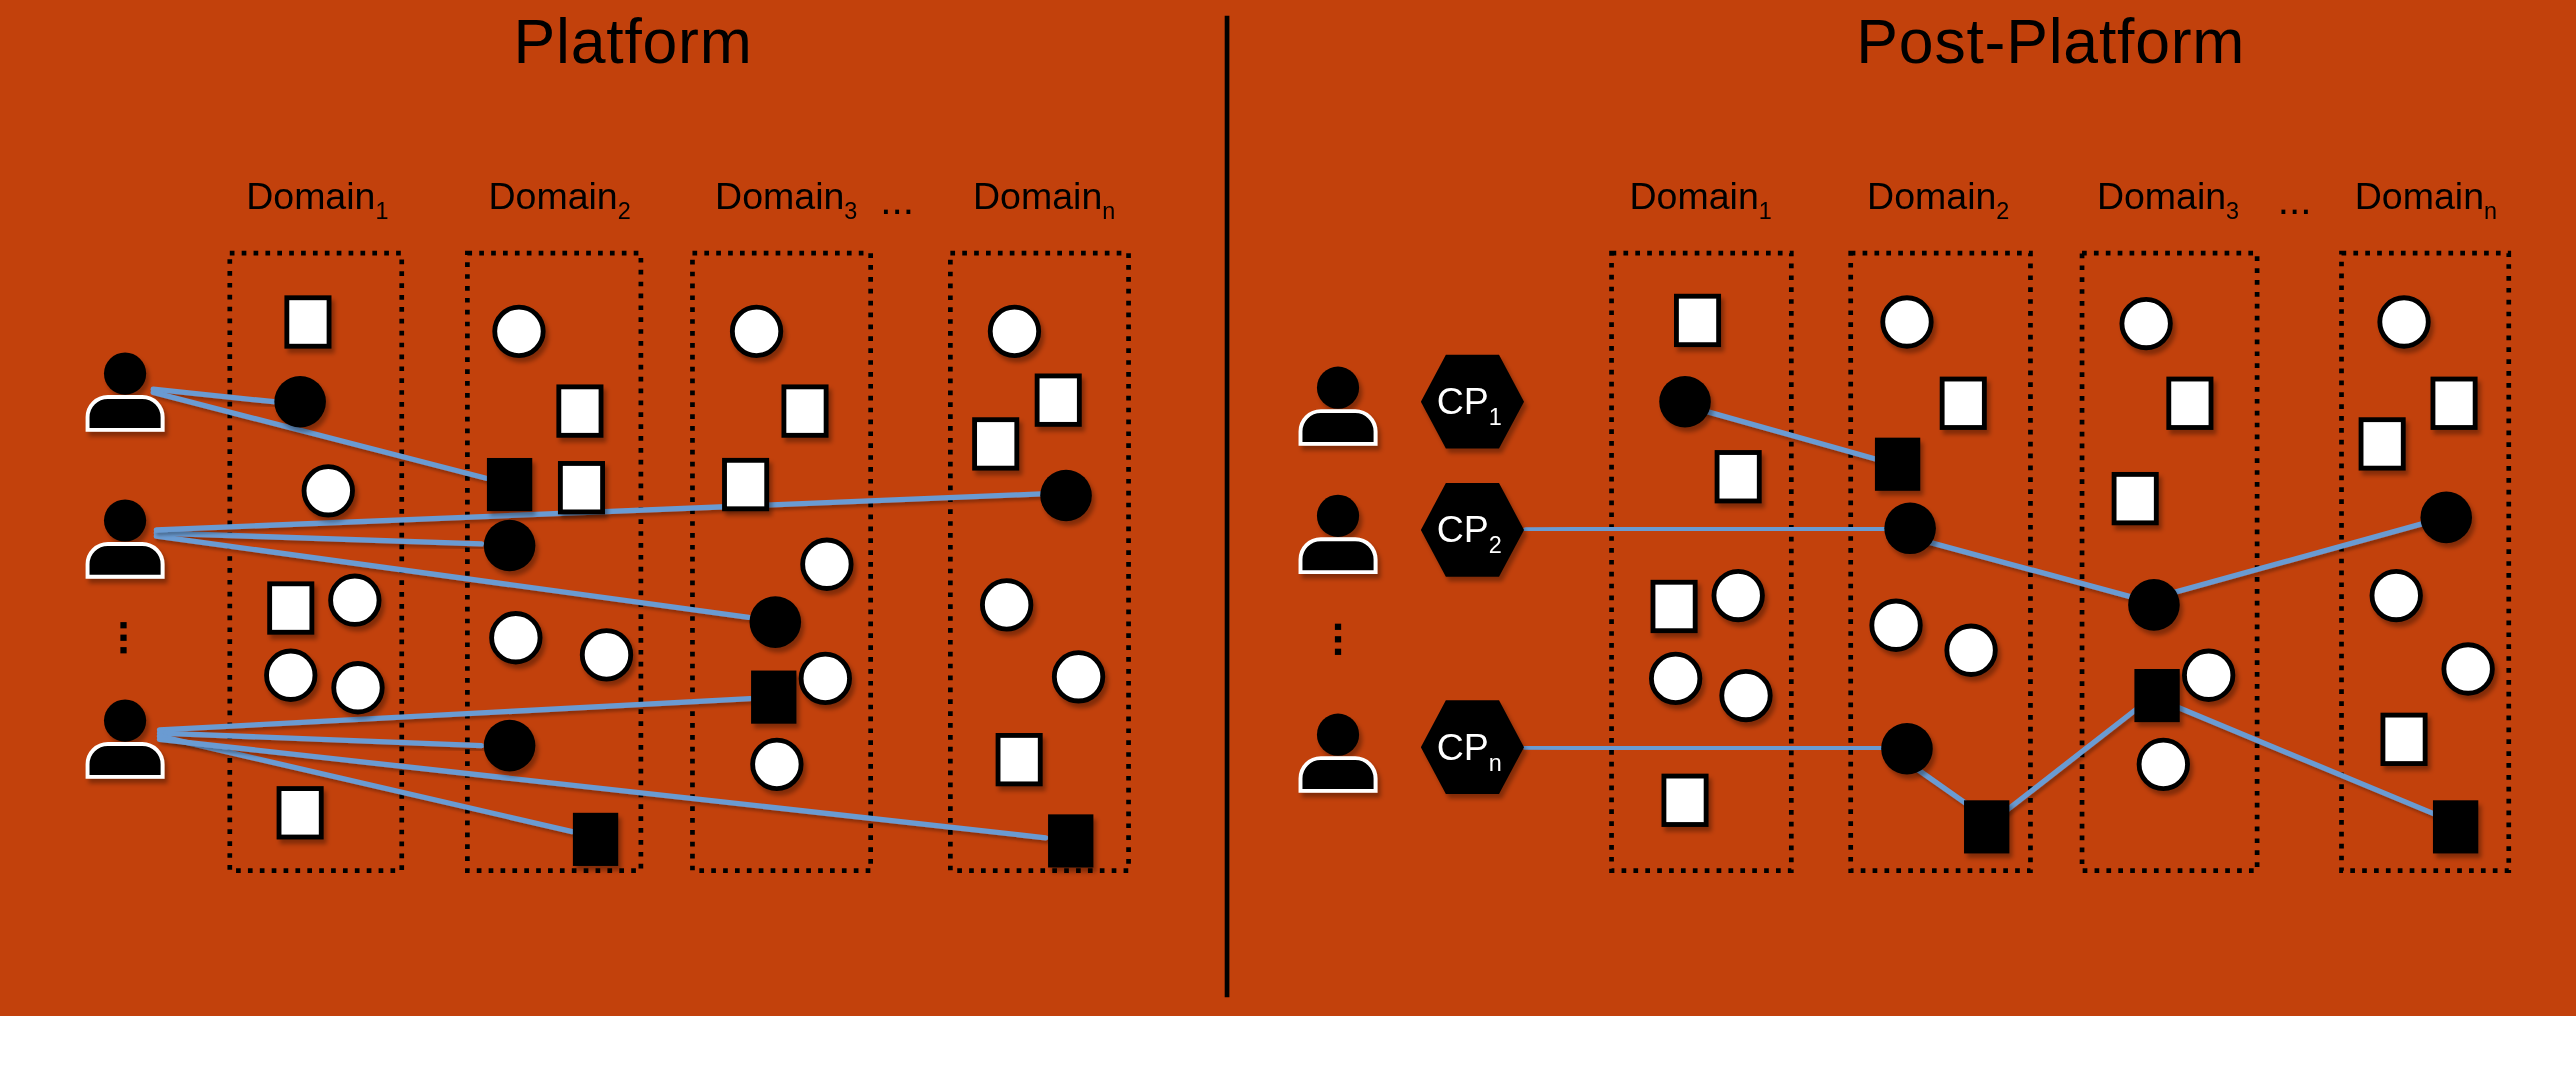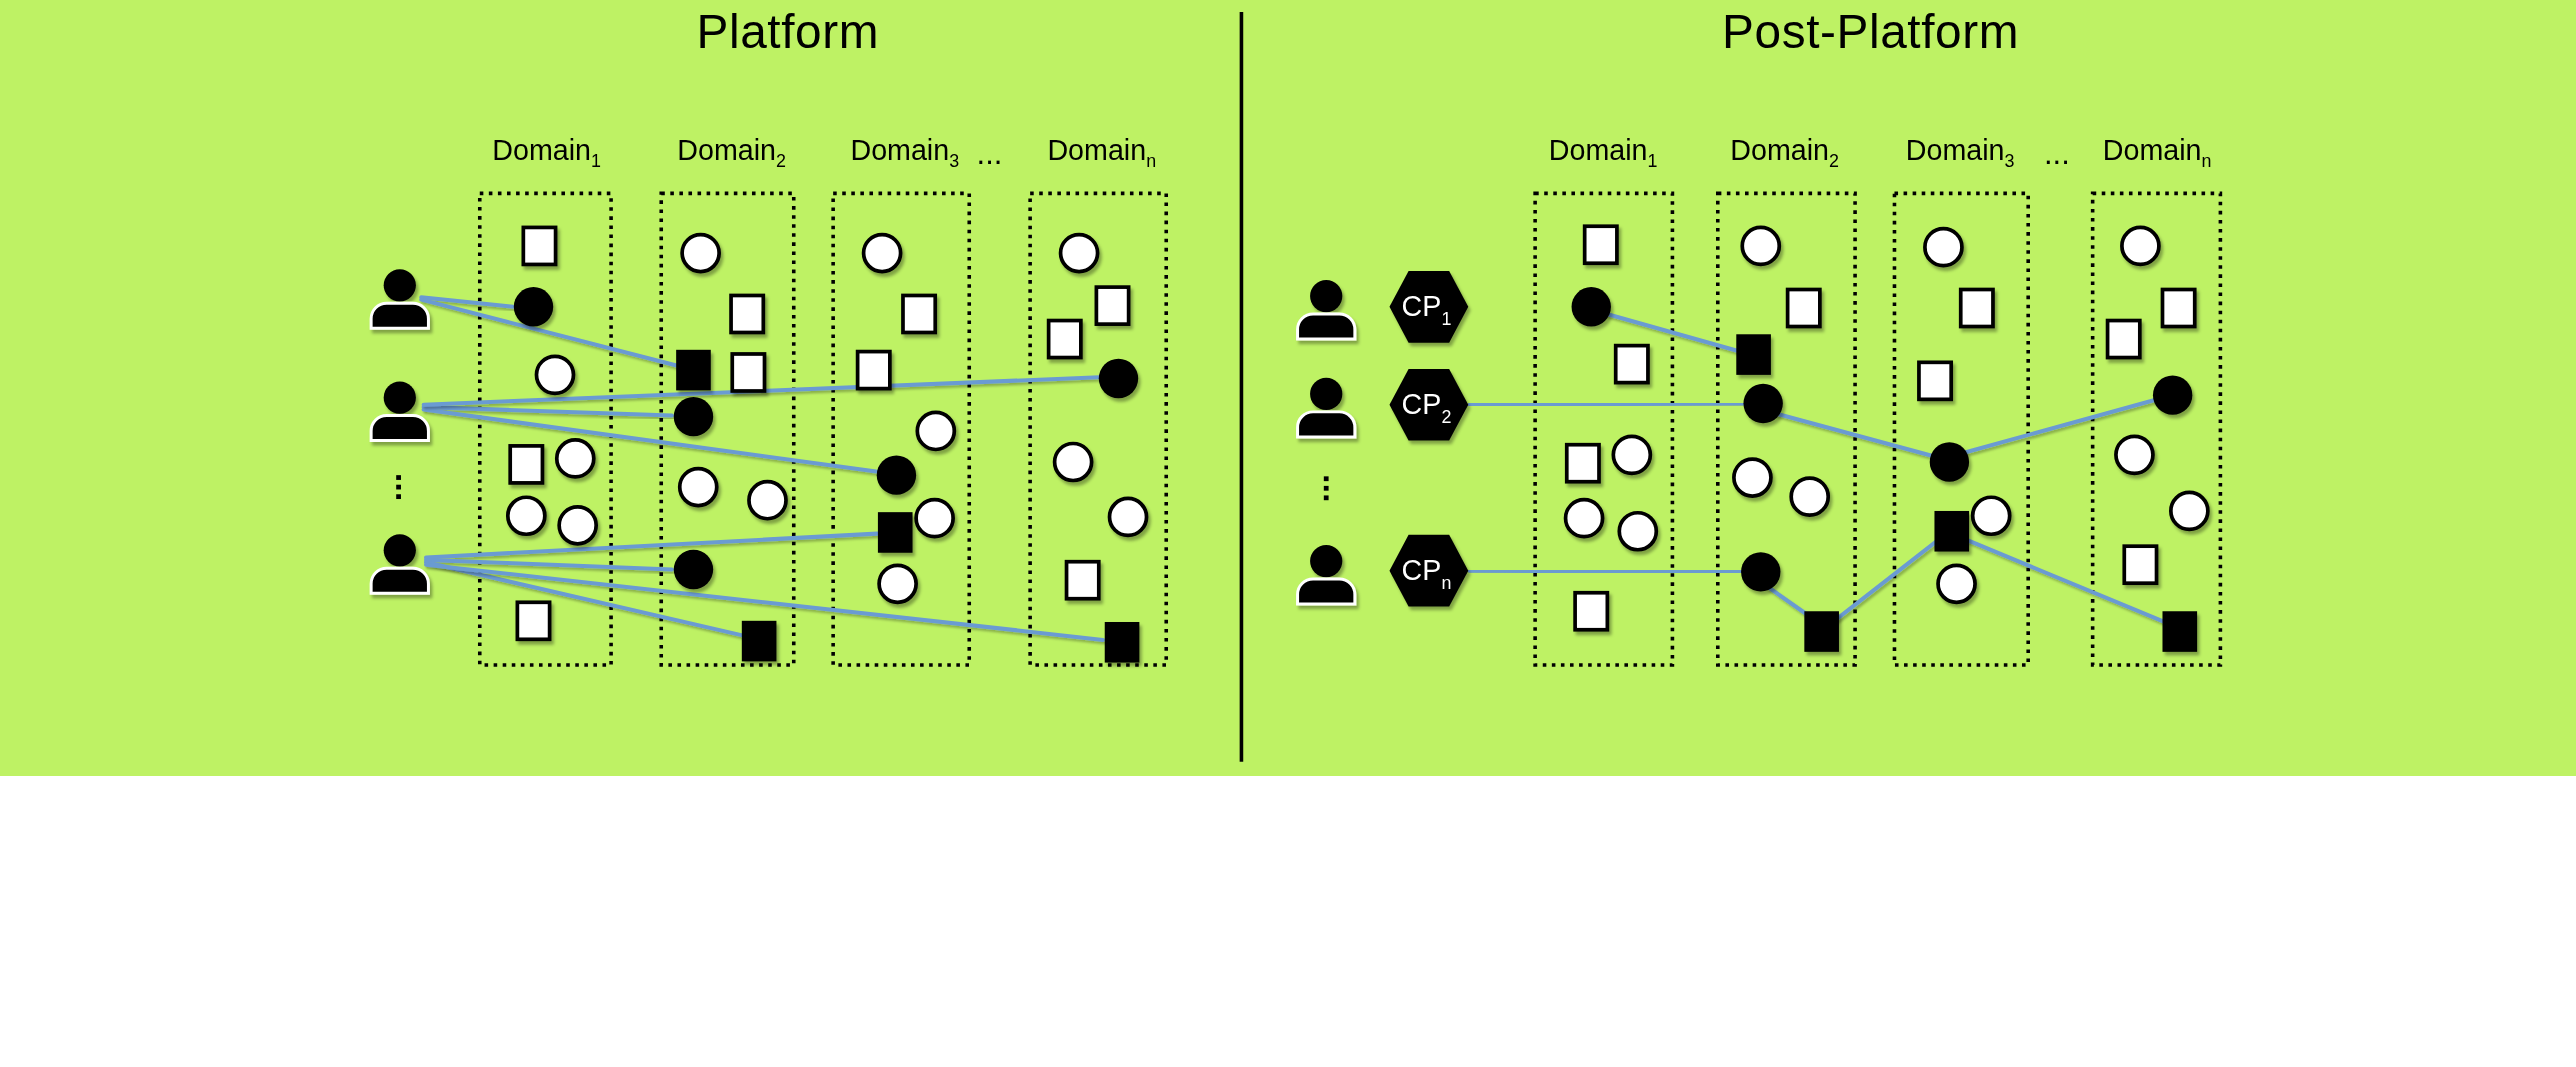--- a/index.html
+++ b/index.html
@@ -1,16 +1,16 @@
 <!DOCTYPE html>
 <html style="font-size:11px"><head>
 <meta charset="utf-8">
 <style>
   html,body{margin:0;padding:0;background:#ffffff;}
-  .stage{position:relative;width:2576px;height:776px;background:#bef264;overflow:hidden;}
+  .stage{position:relative;width:2576px;height:1016px;background:#c2410c;overflow:hidden;}
   .stage svg{position:absolute;left:0;top:0;width:100%;height:100%;}
   svg text{font-family:"Liberation Sans","DejaVu Sans",sans-serif;fill:#000;}
   .title{font-size:40px;letter-spacing:0.5px;}
   .domain-label{font-size:24px;}
   .domain-sub{font-size:15px;}
   .ellipsis{font-size:26px;}
   .cp-label{font-size:24px;fill:#ffffff;}
   .cp-sub{font-size:15px;fill:#ffffff;}
 </style>
 </head>

